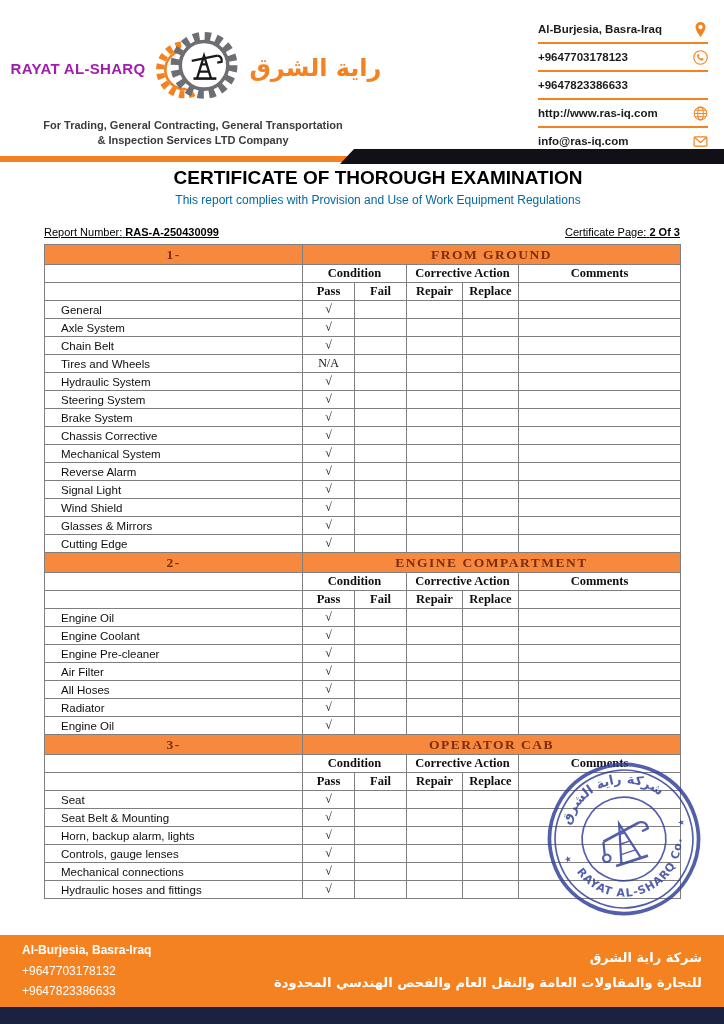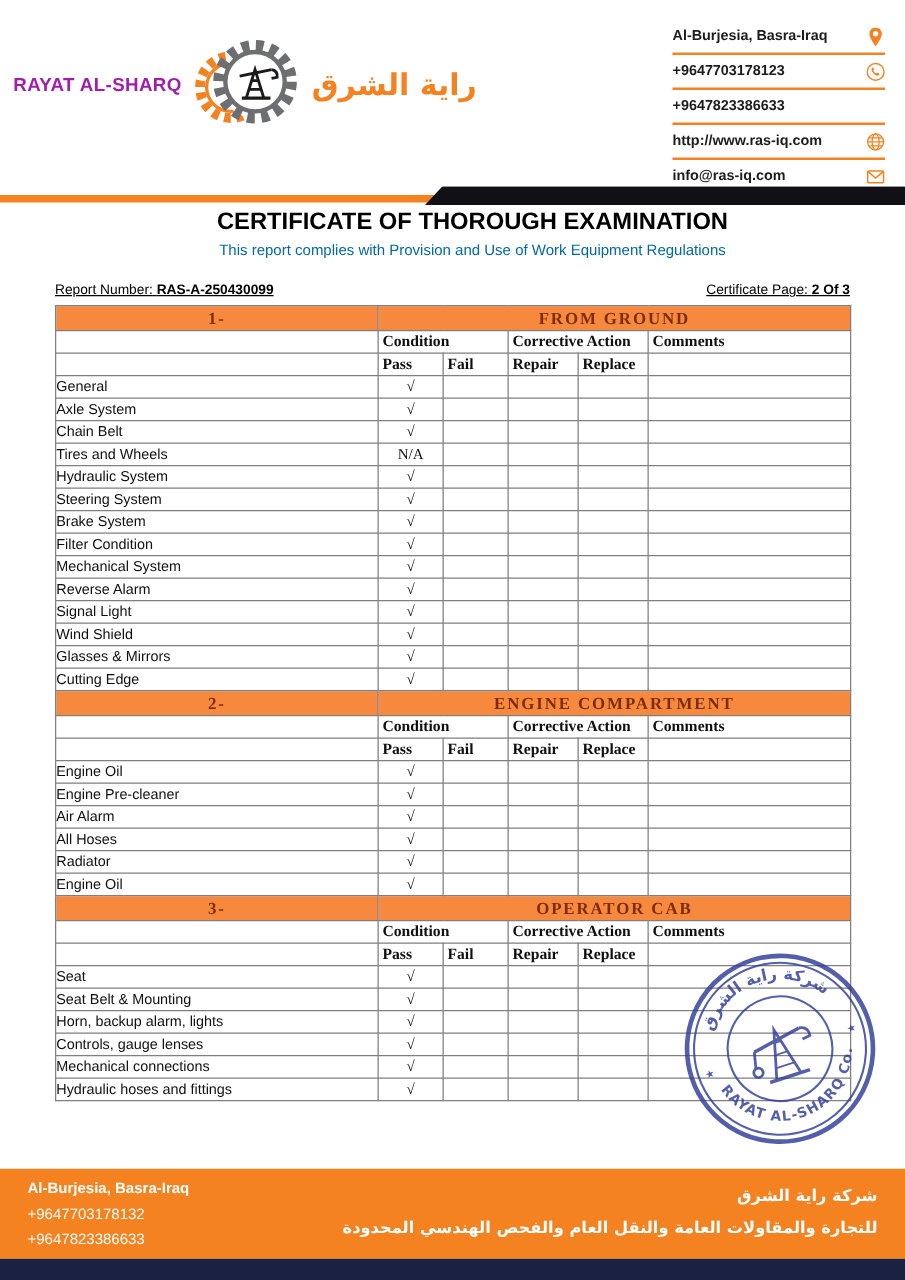--- a/index.html
+++ b/index.html
@@ -30,22 +30,22 @@
   .b{font-weight:bold;}
 
   
   .insp{position:absolute;top:244px;left:44px;width:636px;border-collapse:collapse;table-layout:fixed;
         border:1px solid #5f5f5f;}
   .insp td{border:1px solid #7f7f7f;height:17px;font-size:11.5px;padding:0 3px;color:#0f0f0f;
            overflow:hidden;white-space:nowrap;}
   td.sec-num,td.sec-title{background:var(--sec-bg,#F6893D);font-family:"Liberation Serif",serif;
            font-weight:bold;font-size:13.5px;letter-spacing:1.5px;color:var(--sec-text,#7B2D10);
            text-align:center;height:19px;}
-  tr.hdr td{font-family:"Liberation Serif",serif;font-weight:bold;font-size:12.5px;text-align:left;}
-  td.item-cell{padding-left:0;}
+  tr.hdr td{font-family:"Liberation Serif",serif;font-weight:bold;font-size:12.5px;text-align:center;}
+  td.item-cell{padding-left:16px;}
   td.mark-cell{text-align:center;font-family:"Liberation Serif",serif;font-size:12px;}
 
   
   .stamp{position:absolute;top:760px;left:545px;width:158px;height:158px;
          color:var(--stamp-blue,#2F3D9B);opacity:.82;transform:rotate(-18deg);pointer-events:none;}
   .stamp svg{width:100%;height:100%;}
   .stamp text{font-family:"DejaVu Sans",sans-serif;font-weight:bold;fill:currentColor;}
 
   
   .footer{position:absolute;left:0;bottom:0;width:724px;}
@@ -73,20 +73,24 @@
           <path d="M50 62 L58 36 L66 62"></path>
           <path d="M52.5 54 h11 M54.5 46 h7"></path>
           <path d="M44 42 L73 36"></path>
           <path d="M73 36 q6 1 5 7 l-5 1"></path>
           <path d="M46 62 h26" stroke-width="3"></path>
         </g>
       </svg>
     </span>
     <span class="company-ar">راية الشرق</span>
   </div>
+  <div class="tagline">
+    <div>For Trading, General Contracting, General Transportation</div>
+    <div>&amp; Inspection Services LTD Company</div>
+  </div>
 
   <div class="contact-block">
       <div class="contact-line">
         <span class="contact-text">Al-Burjesia, Basra-Iraq</span>
         <span class="contact-icon">
           <svg viewBox="0 0 16 16" width="15" height="15">
             <path fill="#F58220" d="M8 0C5 0 2.7 2.3 2.7 5.3 2.7 9.3 8 16 8 16s5.3-6.7 5.3-10.7C13.3 2.3 11 0 8 0zm0 7.6a2.3 2.3 0 1 1 0-4.6 2.3 2.3 0 0 1 0 4.6z"></path>
           </svg>
         </span>
       </div>
@@ -225,21 +229,21 @@
         </tr>
         <tr>
           <td class="item-cell">Brake System</td>
           <td class="mark-cell">√</td>
           <td class="mark-cell"></td>
           <td class="mark-cell"></td>
           <td class="mark-cell"></td>
           <td></td>
         </tr>
         <tr>
-          <td class="item-cell">Filter Condition</td>
+          <td class="item-cell">Chassis Corrective</td>
           <td class="mark-cell">√</td>
           <td class="mark-cell"></td>
           <td class="mark-cell"></td>
           <td class="mark-cell"></td>
           <td></td>
         </tr>
         <tr>
           <td class="item-cell">Mechanical System</td>
           <td class="mark-cell">√</td>
           <td class="mark-cell"></td>
@@ -307,29 +311,37 @@
         </tr>
         <tr>
           <td class="item-cell">Engine Oil</td>
           <td class="mark-cell">√</td>
           <td class="mark-cell"></td>
           <td class="mark-cell"></td>
           <td class="mark-cell"></td>
           <td></td>
         </tr>
         <tr>
+          <td class="item-cell">Engine Coolant</td>
+          <td class="mark-cell">√</td>
+          <td class="mark-cell"></td>
+          <td class="mark-cell"></td>
+          <td class="mark-cell"></td>
+          <td></td>
+        </tr>
+        <tr>
           <td class="item-cell">Engine Pre-cleaner</td>
           <td class="mark-cell">√</td>
           <td class="mark-cell"></td>
           <td class="mark-cell"></td>
           <td class="mark-cell"></td>
           <td></td>
         </tr>
         <tr>
-          <td class="item-cell">Air Alarm</td>
+          <td class="item-cell">Air Filter</td>
           <td class="mark-cell">√</td>
           <td class="mark-cell"></td>
           <td class="mark-cell"></td>
           <td class="mark-cell"></td>
           <td></td>
         </tr>
         <tr>
           <td class="item-cell">All Hoses</td>
           <td class="mark-cell">√</td>
           <td class="mark-cell"></td>

